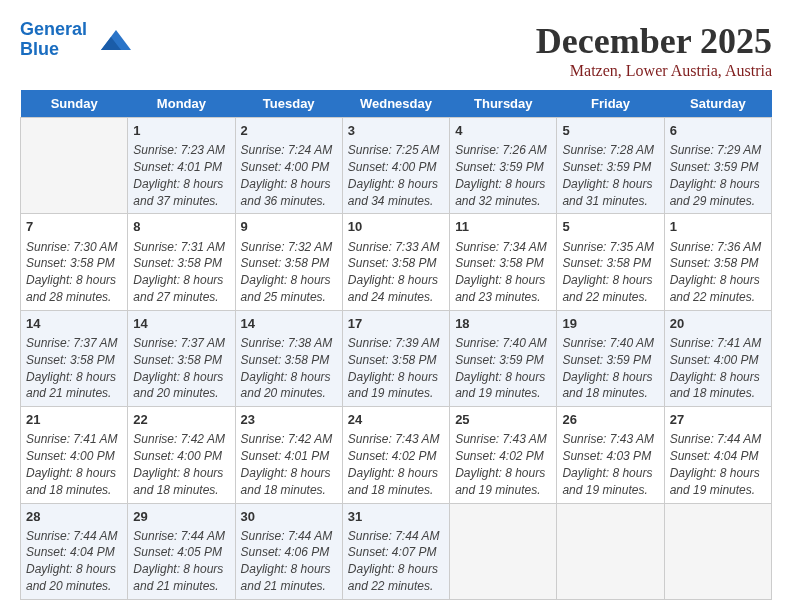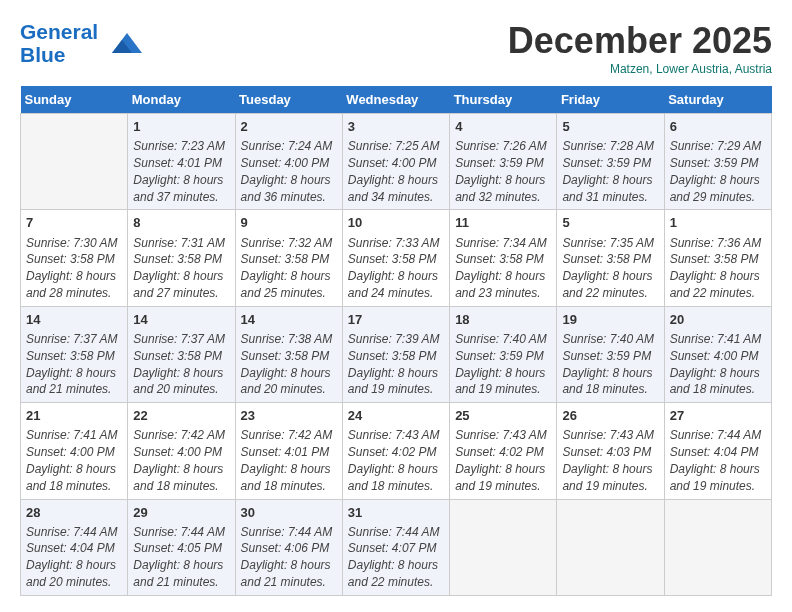--- a/index.html
+++ b/index.html
@@ -14,54 +14,55 @@
       display: flex;
       justify-content: space-between;
       align-items: flex-start;
       margin-bottom: 10px;
     }
     .logo {
       display: flex;
       align-items: center;
     }
     .logo-text {
-      font-size: 21px;
+      font-size: 18px;
       font-weight: bold;
       color: #333;
       line-height: 1.1;
     }
     .logo-text span {
       color: #1a6dc0;
     }
     .logo-icon {
       width: 40px;
       height: 30px;
       margin-left: 4px;
     }
     .title-area {
       text-align: right;
+      font-family: Liberation Serif, serif;
     }
     .month-title {
       font-size: 36px;
       font-weight: bold;
       color: #333;
     }
     .location-title {
-      font-size: 12px;
-      color: #0f766e;
+      font-size: 16px;
+      color: #7f1d1d;
     }
     table {
       width: 100%;
       border-collapse: collapse;
       font-size: 11px;
     }
     thead tr th {
       background-color: #2a74c8;
       color: #fff;
-      text-align: left;
+      text-align: center;
       padding: 6px 4px;
       font-size: 13px;
       font-weight: bold;
     }
     tbody tr td {
       border: 1px solid #ccc;
       vertical-align: top;
       padding: 4px 5px;
       height: 80px;
       width: calc(100% / 7);

